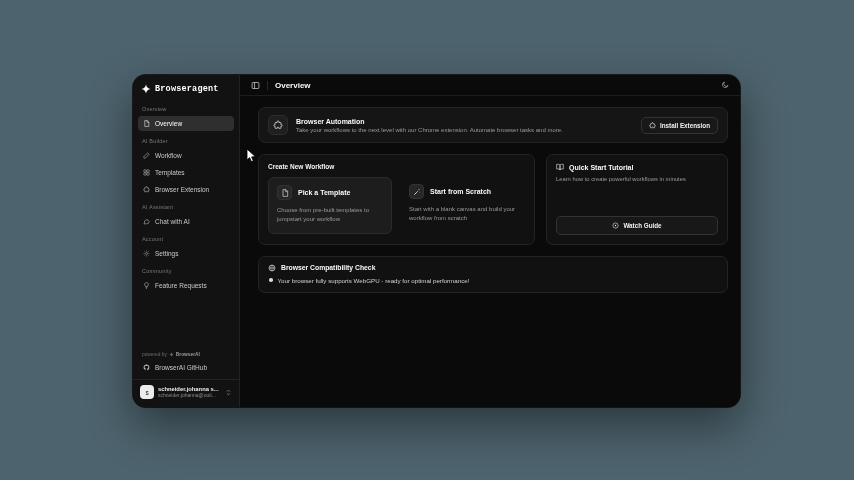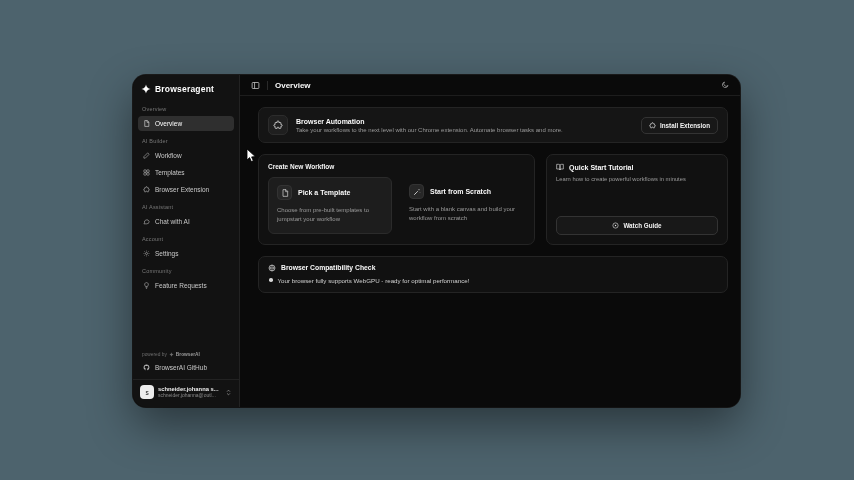--- a/index.html
+++ b/index.html
@@ -16,21 +16,21 @@
     box-shadow:0 18px 45px rgba(0,0,0,.45), 0 0 0 1px #1c1c1c;
     display:flex;
   }
   
   .sidebar {
     width:107px; flex:0 0 107px; background:#121212; border-right:1px solid #222;
     display:flex; flex-direction:column; padding:7px 0 6px;
   }
   .logo-row { display:flex; align-items:center; gap:4px; padding:2px 8px 6px; color:#fff; }
   .logo-glyph { width:10px; height:10px; flex:0 0 auto; }
-  .logo-text { font-size:8.5px; font-weight:bold; letter-spacing:.2px; white-space:nowrap; }
+  .logo-text { font-size:8.5px; font-weight:bold; letter-spacing:.2px; white-space:nowrap;font-family:Liberation Mono, monospace; }
   .section-label { font-size:5.5px; color:#787878; padding:6px 9px 3px; letter-spacing:.2px; }
   .nav-item {
     display:flex; align-items:center; gap:5px; margin:1px 5px; padding:4px 5px;
     border-radius:4px; color:#c9c9c9; font-size:6.5px; cursor:pointer; white-space:nowrap;
   }
   .nav-item.active { background:#2f2f2f; color:#fff; }
   .nav-item .ic { width:7px; height:7px; flex:0 0 auto; opacity:.9; }
   .sidebar-footer { margin-top:auto; }
   .powered { display:flex; align-items:center; gap:2px; padding:3px 9px 2px; font-size:4.8px; color:#6e6e6e; white-space:nowrap; }
   .powered .logo-glyph { width:5px; height:5px; }

